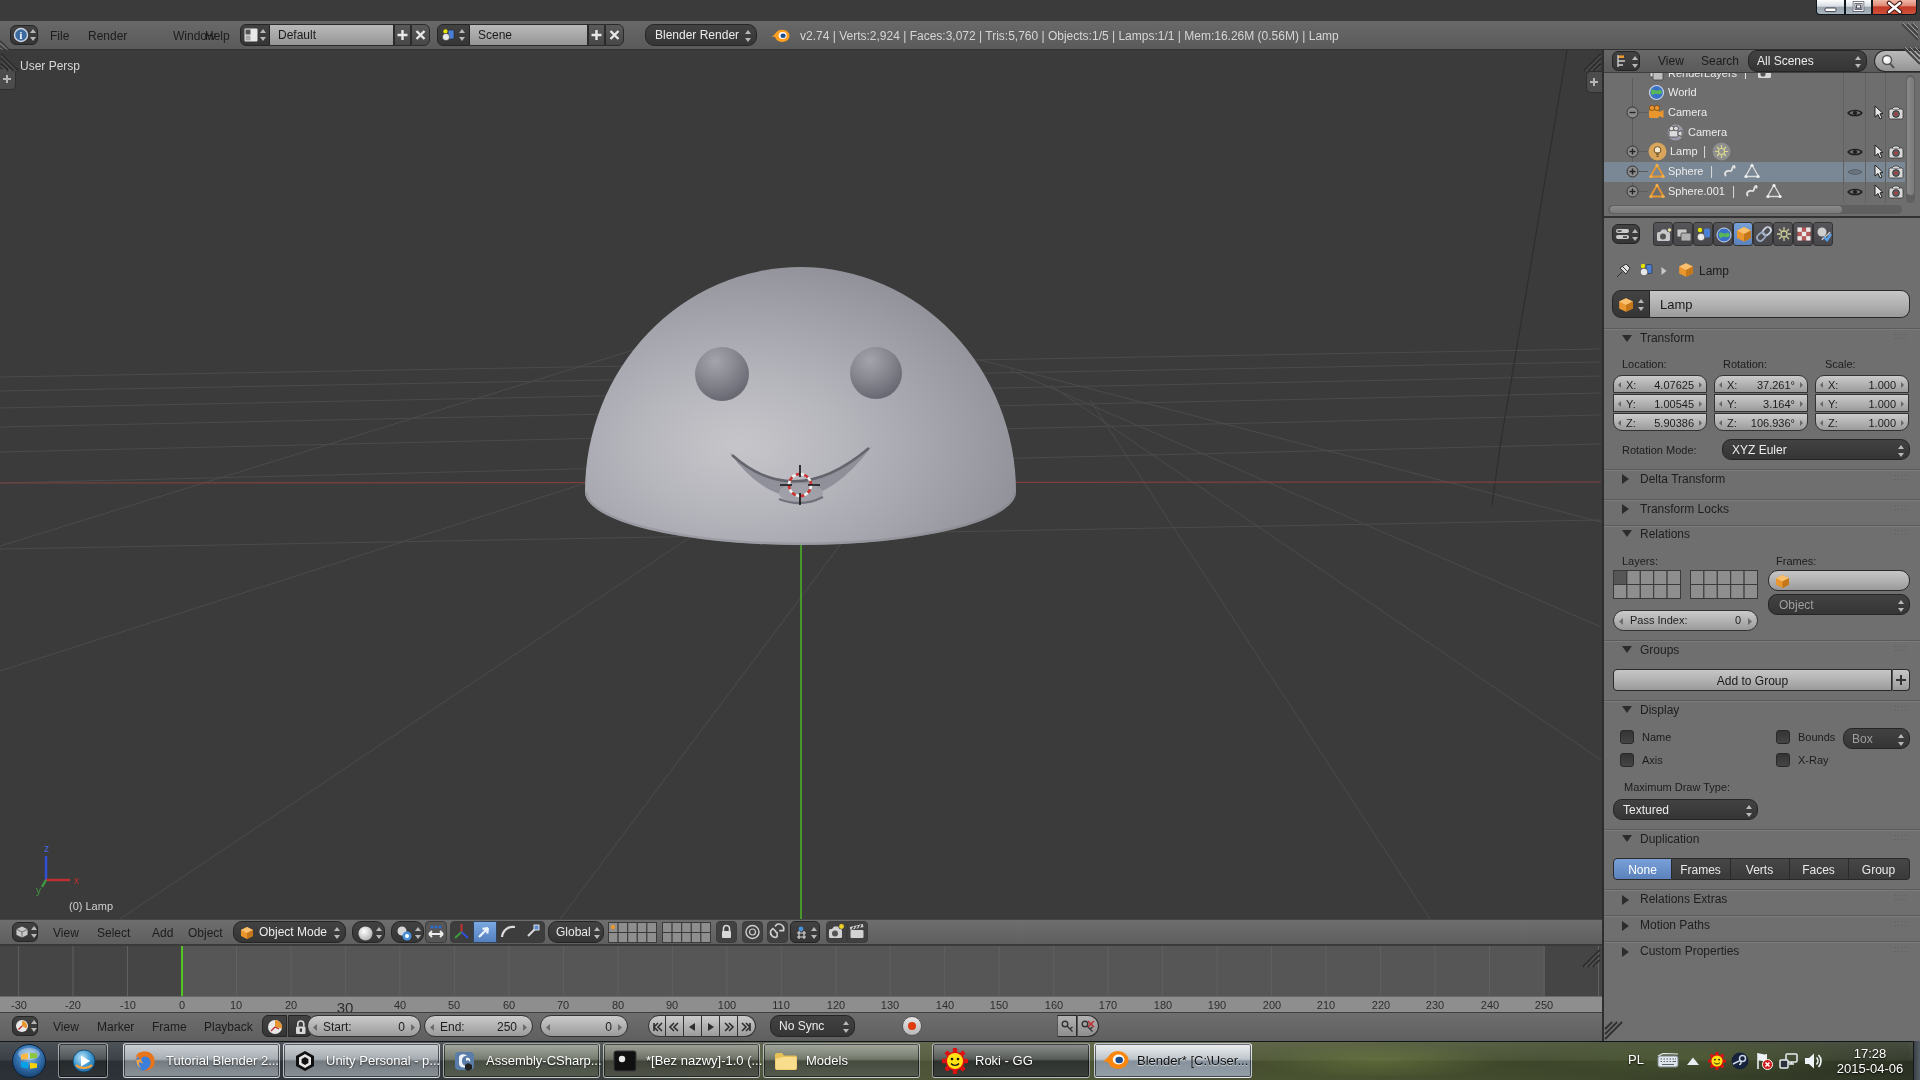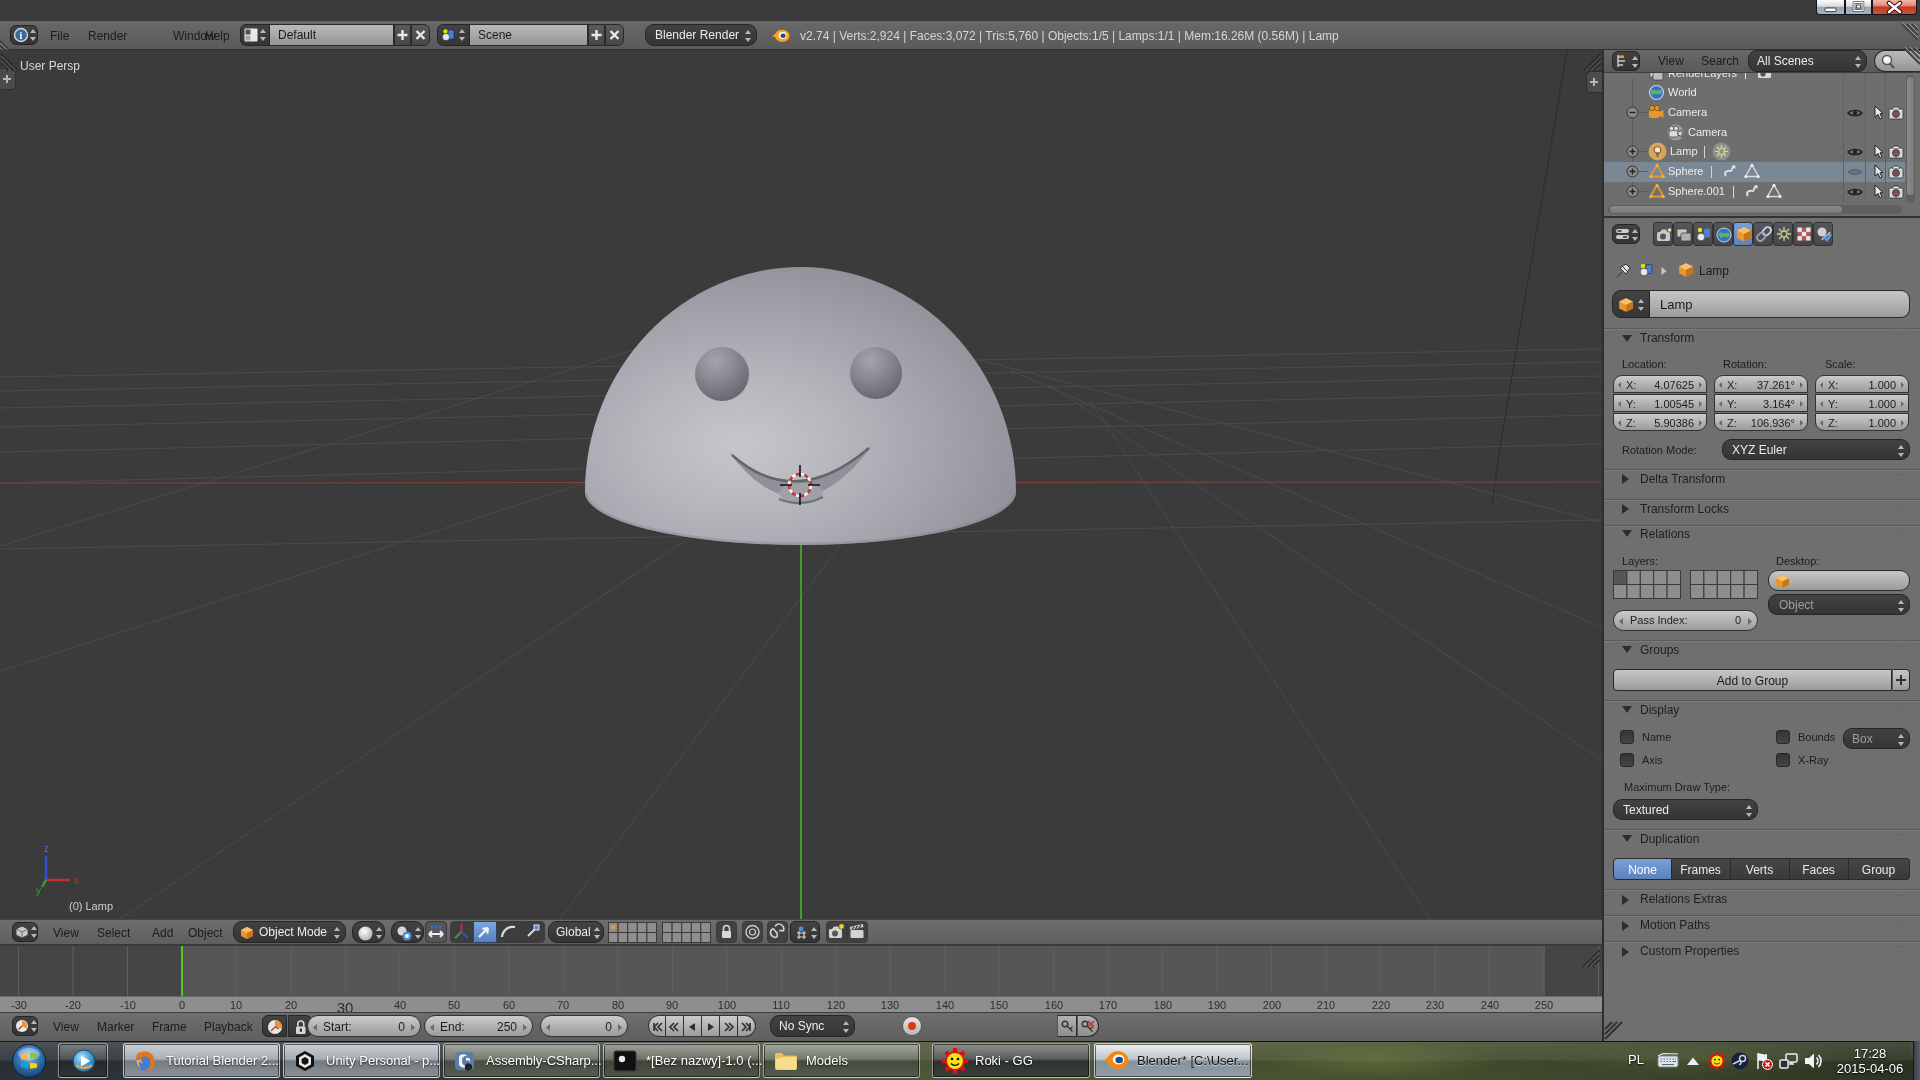--- a/index.html
+++ b/index.html
@@ -1098,21 +1098,21 @@
       </div>
     <div class="abs ptitle" style="left:36px;top:284px;">Transform Locks</div>
     <div class="abs pdots" style="left:290px;top:284px;">::::</div>
     <div class="abs psep" style="top:307px;"></div>
     <div class="abs" style="left:18px;top:312px;">
         <span class="parrow" style="border-width:7px 5px 0 5px;border-color:#2c2c2c transparent transparent transparent;"></span>
       </div>
     <div class="abs ptitle" style="left:36px;top:309px;">Relations</div>
     <div class="abs pdots" style="left:290px;top:309px;">::::</div>
     <div class="abs plabel" style="left:18px;top:337px;">Layers:</div>
-    <div class="abs plabel" style="left:172px;top:337px;">Desktop:</div>
+    <div class="abs plabel" style="left:172px;top:337px;">Frames:</div>
 
     <svg class="abs" style="left:9px;top:352px;" width="145" height="30" viewBox="0 0 145 30">
       <g fill="#8e8e8e" stroke="#3a3a3a" stroke-width="1">
         <rect x="0.5" y="0.5" width="13.4" height="14" fill="#565656"></rect>
           <rect x="13.9" y="0.5" width="13.4" height="14"></rect>
           <rect x="27.3" y="0.5" width="13.4" height="14"></rect>
           <rect x="40.7" y="0.5" width="13.4" height="14"></rect>
           <rect x="54.1" y="0.5" width="13.4" height="14"></rect>
         <rect x="0.5" y="14.5" width="13.4" height="14"></rect>
           <rect x="13.9" y="14.5" width="13.4" height="14"></rect>

